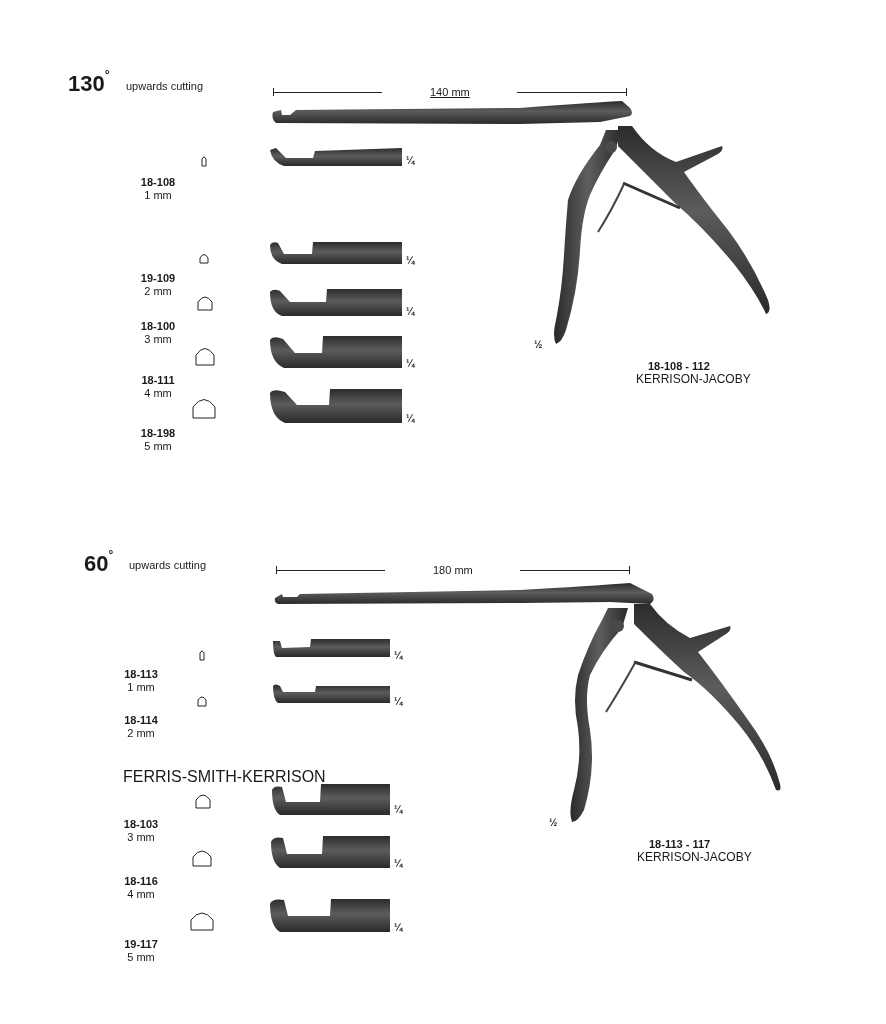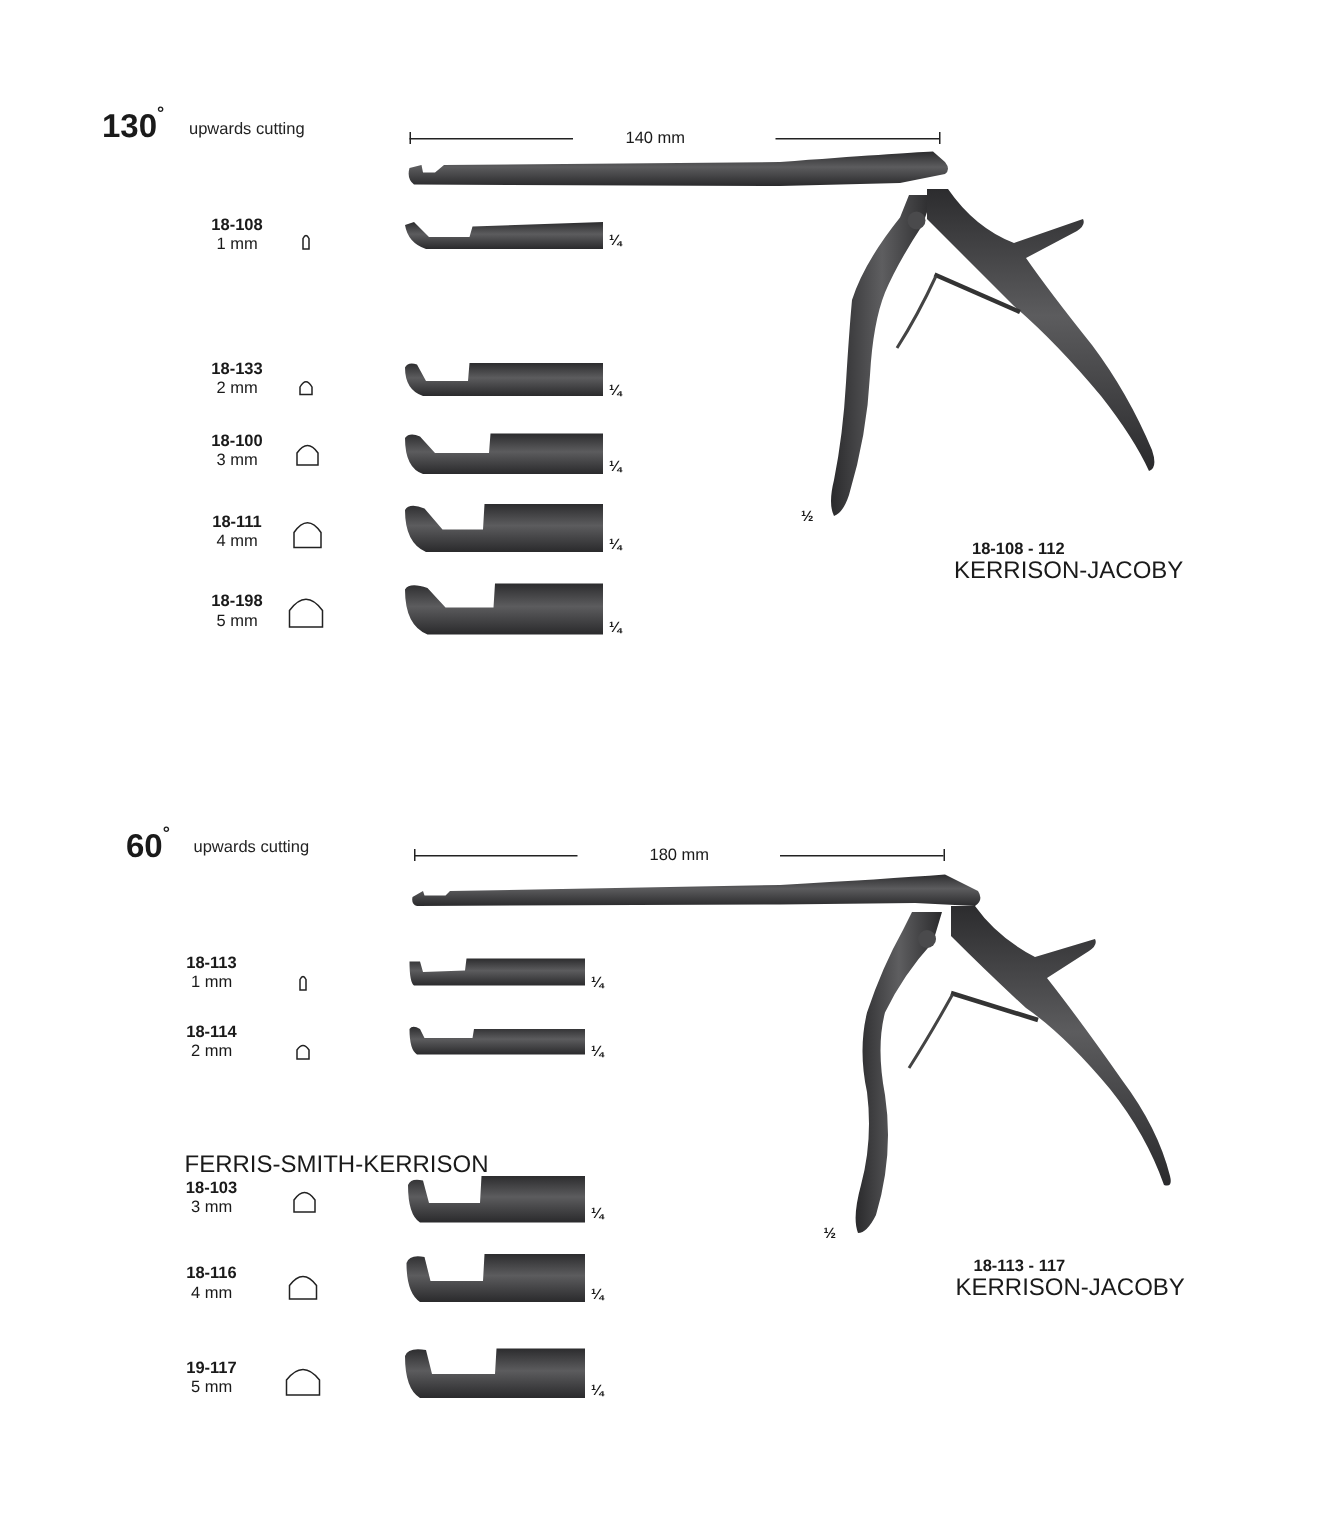--- a/index.html
+++ b/index.html
@@ -2,29 +2,29 @@
 <html><head>
 <meta charset="utf-8">
 <style>
   html, body { margin: 0; padding: 0; background: #ffffff; }
   body { width: 886px; height: 1024px; position: relative; overflow: hidden;
          font-family: "Liberation Sans", sans-serif; color: #1a1a1a; }
   .abs { position: absolute; }
   .angle { font-size: 22px; font-weight: bold; line-height: 1; }
   .angle sup { font-size: 12px; position: relative; top: -4px; }
   .subtitle { font-size: 11px; color: #222; }
-  .code { font-size: 11px; font-weight: bold; line-height: 13px; text-align: center; }
+  .code { font-size: 11px; font-weight: bold; line-height: 13px; text-align: center; margin-top: 32px; }
   .size { font-size: 11px; line-height: 13px; text-align: center; }
   .item { position: absolute; width: 60px; }
   .scale { font-size: 10px; font-weight: bold; }
   .dim-line { position: absolute; height: 1px; background: #222; }
   .dim-tick { position: absolute; width: 1px; height: 8px; background: #222; }
   .dim-label { position: absolute; font-size: 11px; }
   .caption-code { font-size: 11px; font-weight: bold; margin-left: 12px; }
-  .caption-name { font-size: 16px; }
+  .caption-name { font-size: 12px; }
   .sub-label { font-size: 16px; }
   svg { position: absolute; overflow: visible; }
 </style>
 </head>
 <body>
 
 <svg width="0" height="0" style="position:absolute">
   <defs>
     <linearGradient id="metal" x1="0" y1="0" x2="0" y2="1">
       <stop offset="0" stop-color="#2c2c2e"></stop>
@@ -41,21 +41,21 @@
 
 <div>
   <div class="abs angle" style="left:68px; top:73px;">
     <span>130</span><sup>°</sup>
   </div>
   <div class="abs subtitle" style="left:126px; top:80px;">upwards cutting</div>
 
   <div>
     <div class="dim-tick" style="left:273px; top:88px;"></div>
     <div class="dim-line" style="left:273px; top:92px; width:109px;"></div>
-    <div class="dim-label" style="left:417px; top:86px;">140 mm</div>
+    <div class="dim-label" style="left:430px; top:86px;text-decoration:underline;">140 mm</div>
     <div class="dim-line" style="left:517px; top:92px; width:109px;"></div>
     <div class="dim-tick" style="left:626px; top:88px;"></div>
   </div>
 
   <svg style="left:0; top:0;" width="886" height="1024">
 
     <path d="M273,112 Q271,119 276,123 L520,124 L600,122 L630,116 Q634,113 630,108 L622,101 Q600,102 520,108 L296,110 L290,115 L282,115 L281,110 Z" fill="url(#metal)"></path>
 
     <path d="M606,130 L622,130 L615,150 Q598,176 590,195 Q582,215 580,250 Q578,290 566,330 Q562,342 556,344 Q552,336 556,320 Q562,290 564,255 Q566,222 568,200 Q576,175 600,145 Z" fill="url(#metalH)"></path>
 
@@ -70,21 +70,21 @@
   <div class="abs" style="left:636px; top:360px;">
     <div class="caption-code">18-108 - 112</div>
     <div class="caption-name">KERRISON-JACOBY</div>
   </div>
 
   <div class="item" style="left:128px; top:144px;">
     <div class="code">18-108</div>
     <div class="size">1 mm</div>
   </div>
   <div class="item" style="left:128px; top:240px;">
-    <div class="code">18-133</div>
+    <div class="code">19-109</div>
     <div class="size">2 mm</div>
   </div>
   <div class="item" style="left:128px; top:288px;">
     <div class="code">18-100</div>
     <div class="size">3 mm</div>
   </div>
   <div class="item" style="left:128px; top:342px;">
     <div class="code">18-111</div>
     <div class="size">4 mm</div>
   </div>

